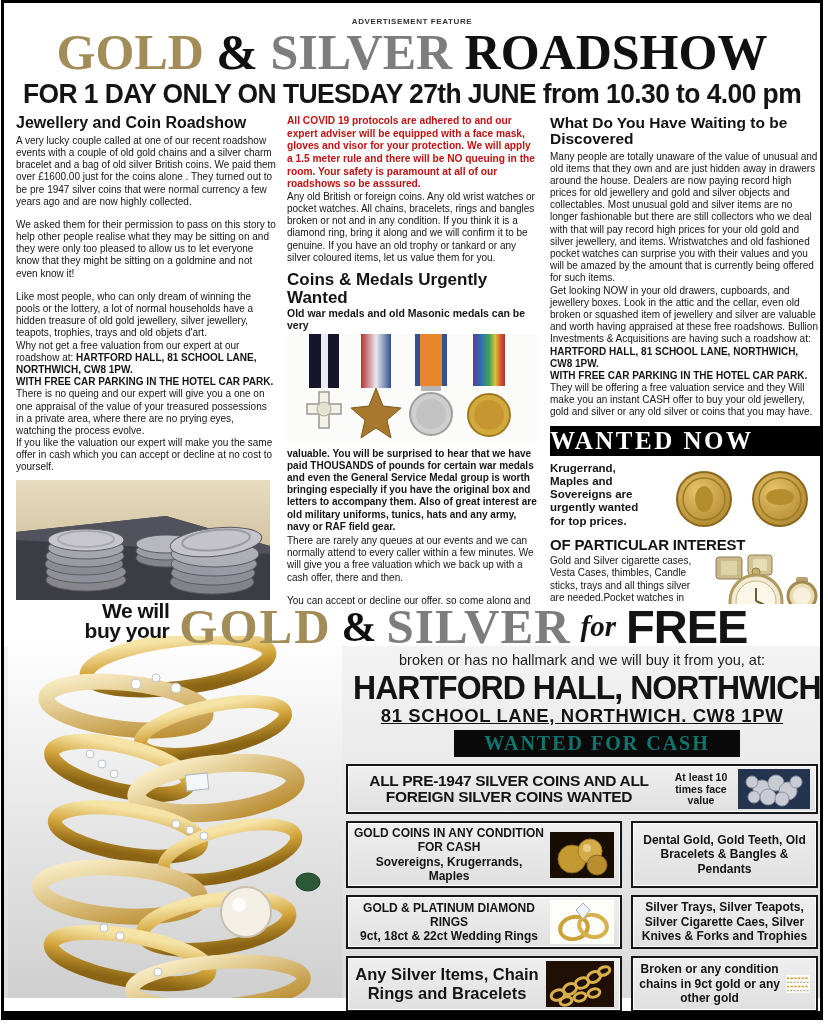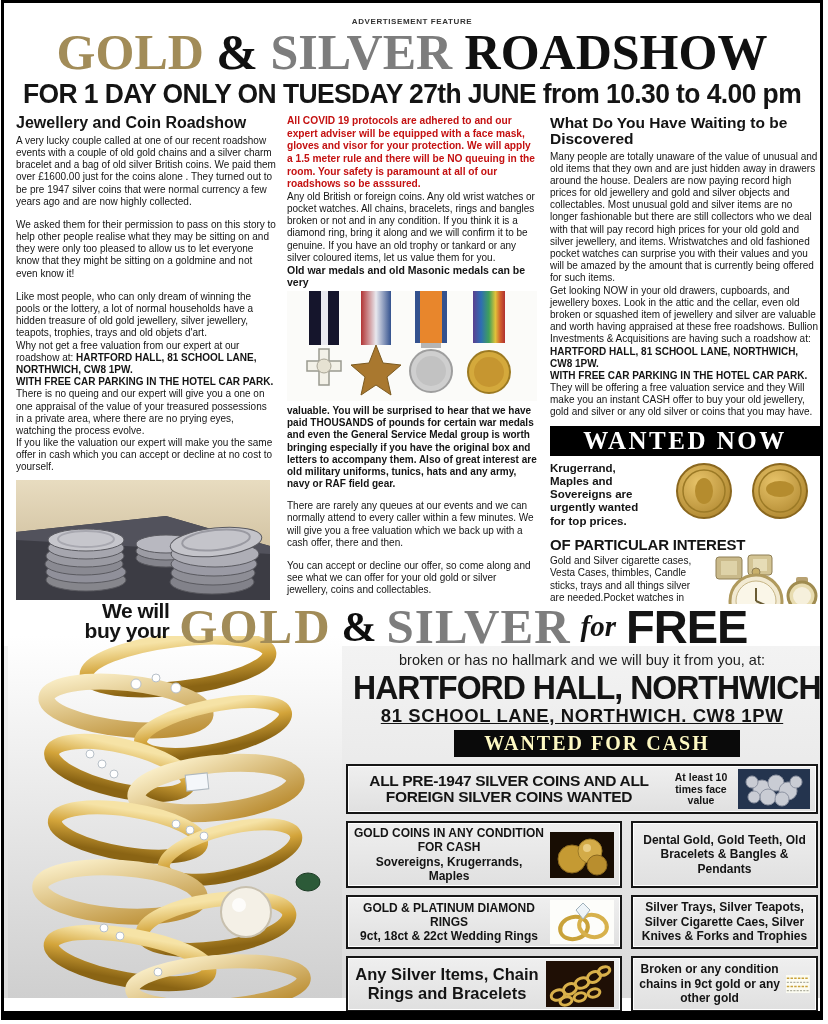--- a/index.html
+++ b/index.html
@@ -20,43 +20,43 @@
   .col-mid{flex:0 0 252px;}
   .col-right{flex:1;}
   .h-col{font-size:16px;font-weight:bold;line-height:1.05;margin:0 0 3px;}
   .body{font-size:10px;line-height:1.22;margin:0 0 11px;}
   .tight{margin:0;}
   .bold{font-weight:bold;}
   .red{color:#c41111;font-weight:bold;font-size:10.2px;line-height:1.24;margin:0;}
   .mid-h{font-size:17px;font-weight:bold;margin:7px 0 0;white-space:pre-wrap;line-height:1.05;}
   .mid-sub{font-size:10.5px;font-weight:bold;margin:0 0 3px;}
   .photo{display:block;}
-  .wanted-now{background:#000;color:#fff;font-family:"Liberation Serif",serif;font-weight:bold;font-size:25px;letter-spacing:2.5px;text-align:center;padding:2px 0 3px;margin:7px 0 6px;line-height:1;}
-  .krug-row{display:flex;gap:14px;align-items:flex-start;}
+  .wanted-now{background:#000;color:#fff;font-family:"Liberation Serif",serif;font-weight:bold;font-size:25px;letter-spacing:2.5px;text-align:left;padding:2px 0 3px;margin:7px 0 6px;line-height:1;}
+  .krug-row{display:flex;gap:14px;align-items:flex-end;}
   .krug-text{font-size:11.5px;font-weight:bold;line-height:1.15;flex:0 0 96px;}
   .interest-h{font-size:15px;font-weight:bold;margin:8px 0 2px;letter-spacing:-.2px;}
   .interest-wrap{font-size:10px;line-height:1.25;}
   .interest-wrap svg{float:right;margin:-4px 0 0 4px;}
   
   .bottom{position:relative;height:408px;margin-top:2px;}
   .gray-panel{position:absolute;left:0;top:40px;width:100%;height:352px;background:linear-gradient(180deg,#f3f3f3,#dadada);}
   .rings-photo{position:absolute;left:4px;top:30px;z-index:2;}
   .cash-banner{position:absolute;left:4px;top:-4px;width:100%;display:flex;justify-content:center;align-items:center;gap:10px;z-index:3;}
   .cb-small{font-size:21px;font-weight:bold;line-height:.92;text-align:right;letter-spacing:-.5px;transform:translateY(-6px);}
   .cb-word{font-family:"Liberation Serif",serif;font-weight:bold;font-size:49px;line-height:1;}
   .cb-gold{color:#a28c58;letter-spacing:2px;}
   .cb-amp{color:#0d0d0d;font-size:42px;}
   .cb-silver{color:#7d7d7d;letter-spacing:1px;}
   .cb-for{font-family:"Liberation Serif",serif;font-style:italic;font-weight:bold;font-size:29px;}
   .cb-cash{font-size:47px;font-weight:bold;letter-spacing:-1px;line-height:1;}
   .bottom-content{position:absolute;left:342px;top:46px;width:472px;z-index:3;text-align:center;}
   .simply{font-size:14.5px;line-height:1.12;color:#1c1c1c;}
   .venue{font-size:33px;font-weight:bold;line-height:1;letter-spacing:-1px;margin-top:3px;transform:scaleX(.97);transform-origin:center;white-space:nowrap;}
   .venue-addr{font-size:18.5px;font-weight:bold;text-decoration:underline;letter-spacing:.6px;margin-top:1px;white-space:nowrap;}
-  .wfc{display:inline-block;background:#0a0a0a;color:#fef9c3;font-family:"Liberation Serif",serif;font-weight:bold;font-size:20px;letter-spacing:2px;line-height:1;padding:3px 30px 4px;margin-top:3px;margin-left:30px;}
+  .wfc{display:inline-block;background:#0a0a0a;color:#0f766e;font-family:"Liberation Serif",serif;font-weight:bold;font-size:20px;letter-spacing:2px;line-height:1;padding:3px 30px 4px;margin-top:3px;margin-left:30px;}
   .grid{display:flex;flex-direction:column;gap:7px;margin-top:7px;}
   .grow{display:flex;gap:9px;}
   .gbox{border:2px solid #161616;background:linear-gradient(180deg,#efefef,#e0e0e0);box-shadow:0 0 0 1px #fff inset;display:flex;align-items:center;justify-content:center;gap:6px;padding:3px 6px;box-sizing:border-box;}
   .gbox-full{width:100%;height:50px;}
   .gbox-left{flex:0 0 276px;}
   .gbox-right{flex:1;}
   .g-title-xl{font-size:15.5px;font-weight:bold;line-height:1.08;letter-spacing:-.3px;flex:1;}
   .g-note{font-size:10.5px;font-weight:bold;line-height:1.08;flex:0 0 62px;}
   .gb-text{flex:1;}
   .g-t12{font-size:12px;font-weight:bold;line-height:1.18;}
@@ -113,20 +113,21 @@
           <ellipse cx="200" cy="62" rx="46" ry="14" fill="#c4c4ca" transform="rotate(-6 200 62)"></ellipse>
         </g>
         <ellipse cx="200" cy="60" rx="34" ry="10" fill="none" stroke="#9a9aa2" stroke-width="2" transform="rotate(-6 200 60)"></ellipse>
         <ellipse cx="70" cy="59" rx="28" ry="8" fill="none" stroke="#a8a8b0" stroke-width="2"></ellipse>
       </svg>
     </div>
 
     <div class="col col-mid">
       <div class="red">All COVID 19 protocols are adhered to and our expert adviser will be equipped with a face mask, gloves and visor for your protection. We will apply a 1.5 meter rule and there will be NO queuing in the room. Your safety is paramount at all of our roadshows so be asssured.</div>
       <div class="body tight">Any old British or foreign coins. Any old wrist watches or pocket watches. All chains, bracelets, rings and bangles broken or not and in any condition. If you think it is a diamond ring, bring it along and we will confirm it to be genuine. If you have an old trophy or tankard or any silver coloured items, let us value them for you.</div>
+      <div class="mid-h">Coins &amp; Medals Urgently   Wanted</div>
       <div class="mid-sub">Old war medals and old Masonic medals can be very</div>
       <svg class="photo" width="250" height="110" viewBox="0 0 250 110">
         <defs>
           <linearGradient id="rnb" x1="0" y1="0" x2="1" y2="0">
             <stop offset="0" stop-color="#5b3f8f"></stop>
                 <stop offset=".25" stop-color="#2e6db4"></stop>
                 <stop offset=".5" stop-color="#3fa05a"></stop>
                 <stop offset=".7" stop-color="#e0c23a"></stop>
                 <stop offset=".85" stop-color="#d2622d"></stop>
                 <stop offset="1" stop-color="#b03030"></stop>
@@ -148,21 +149,21 @@
         <rect x="128" y="0" width="5" height="52" fill="#33518e"></rect>
             <rect x="155" y="0" width="5" height="52" fill="#33518e"></rect>
         <rect x="134" y="52" width="20" height="5" fill="#b5b5b5"></rect>
         <circle cx="144" cy="80" r="21" fill="#cfcfcf" stroke="#9e9e9e" stroke-width="2"></circle>
         <circle cx="144" cy="80" r="15" fill="#c2c2c2"></circle>
         <rect x="186" y="0" width="32" height="52" fill="url(#rnb)"></rect>
         <circle cx="202" cy="81" r="21" fill="#d4a93c" stroke="#9c7a22" stroke-width="2"></circle>
         <circle cx="202" cy="81" r="15" fill="#c69630"></circle>
       </svg>
       <div class="body tight bold" style="margin-top:4px">valuable. You will be surprised to hear that we have paid THOUSANDS of pounds for certain war medals and even the General Service Medal group is worth bringing especially if you have the original box and letters to accompany them. Also of great interest are old military uniforms, tunics, hats and any army, navy or RAF field gear.</div>
-      <div class="body" style="margin-top:10px">There are rarely any queues at our events and we can normally attend to every caller within a few minutes. We will give you a free valuation which we back up with a cash offer, there and then.</div>
+      <div class="body" style="margin-top:2px">There are rarely any queues at our events and we can normally attend to every caller within a few minutes. We will give you a free valuation which we back up with a cash offer, there and then.</div>
       <div class="body">You can accept or decline our offer, so come along and see what we can offer for your old gold or silver jewellery, coins and collectables.</div>
     </div>
 
     <div class="col col-right">
       <div class="h-col" style="font-size:15.5px">What Do You Have Waiting to be Discovered</div>
       <div class="body tight">Many people are totally unaware of the value of unusual and old items that they own and are just hidden away in drawers around the house. Dealers are now paying record high prices for old jewellery and gold and silver objects and collectables. Most unusual gold and silver items are no longer fashionable but there are still collectors who we deal with that will pay record high prices for your old gold and silver jewellery, and items. Wristwatches and old fashioned pocket watches can surprise you with their values and you will be amazed by the amount that is currently being offered for such items.</div>
       <div class="body tight"><span>Get looking NOW in your old drawers, cupboards, and jewellery boxes. Look in the attic and the cellar, even old broken or squashed item of jewellery and silver are valuable and worth having appraised at these free roadshows. Bullion Investments &amp; Acquisitions are having such a roadshow at:</span> <span class="bold">HARTFORD HALL, 81 SCHOOL LANE, NORTHWICH, CW8 1PW.</span></div>
       <div class="body tight bold">WITH FREE CAR PARKING IN THE HOTEL CAR PARK.</div>
       <div class="body tight">They will be offering a free valuation service and they Will make you an instant CASH offer to buy your old jewellery, gold and silver or any old silver or coins that you may have.</div>
       <div class="wanted-now">WANTED NOW</div>

